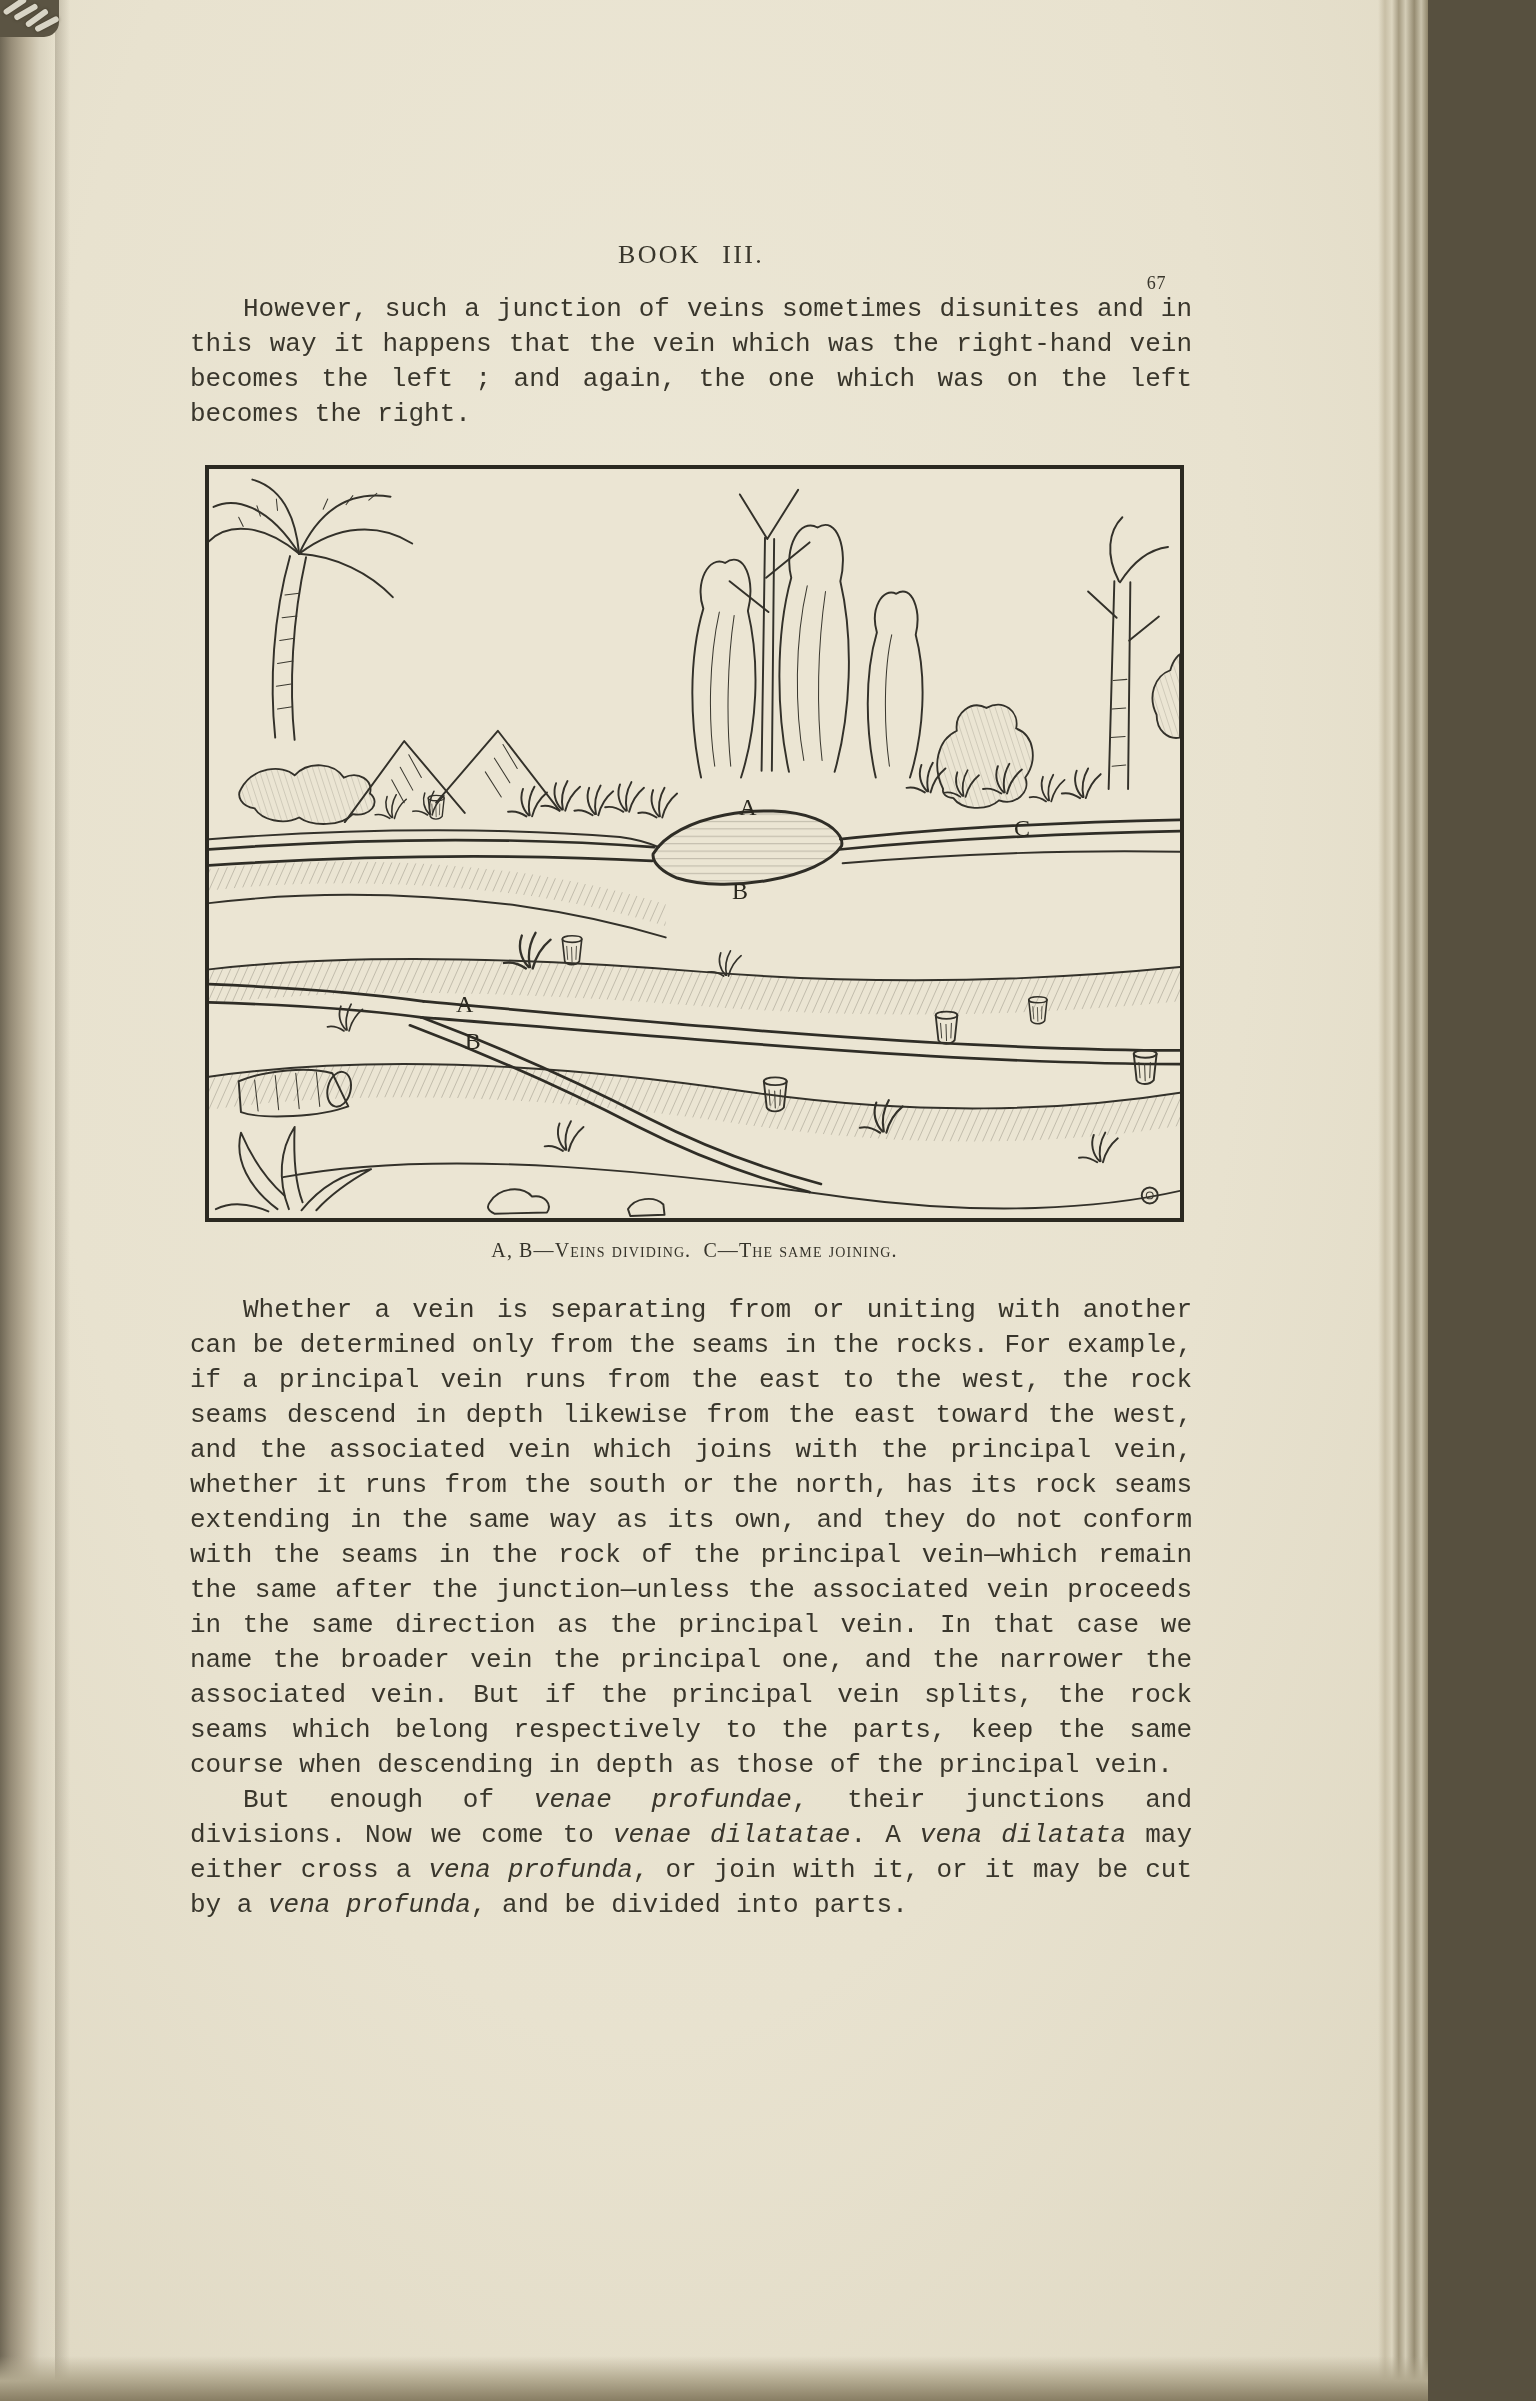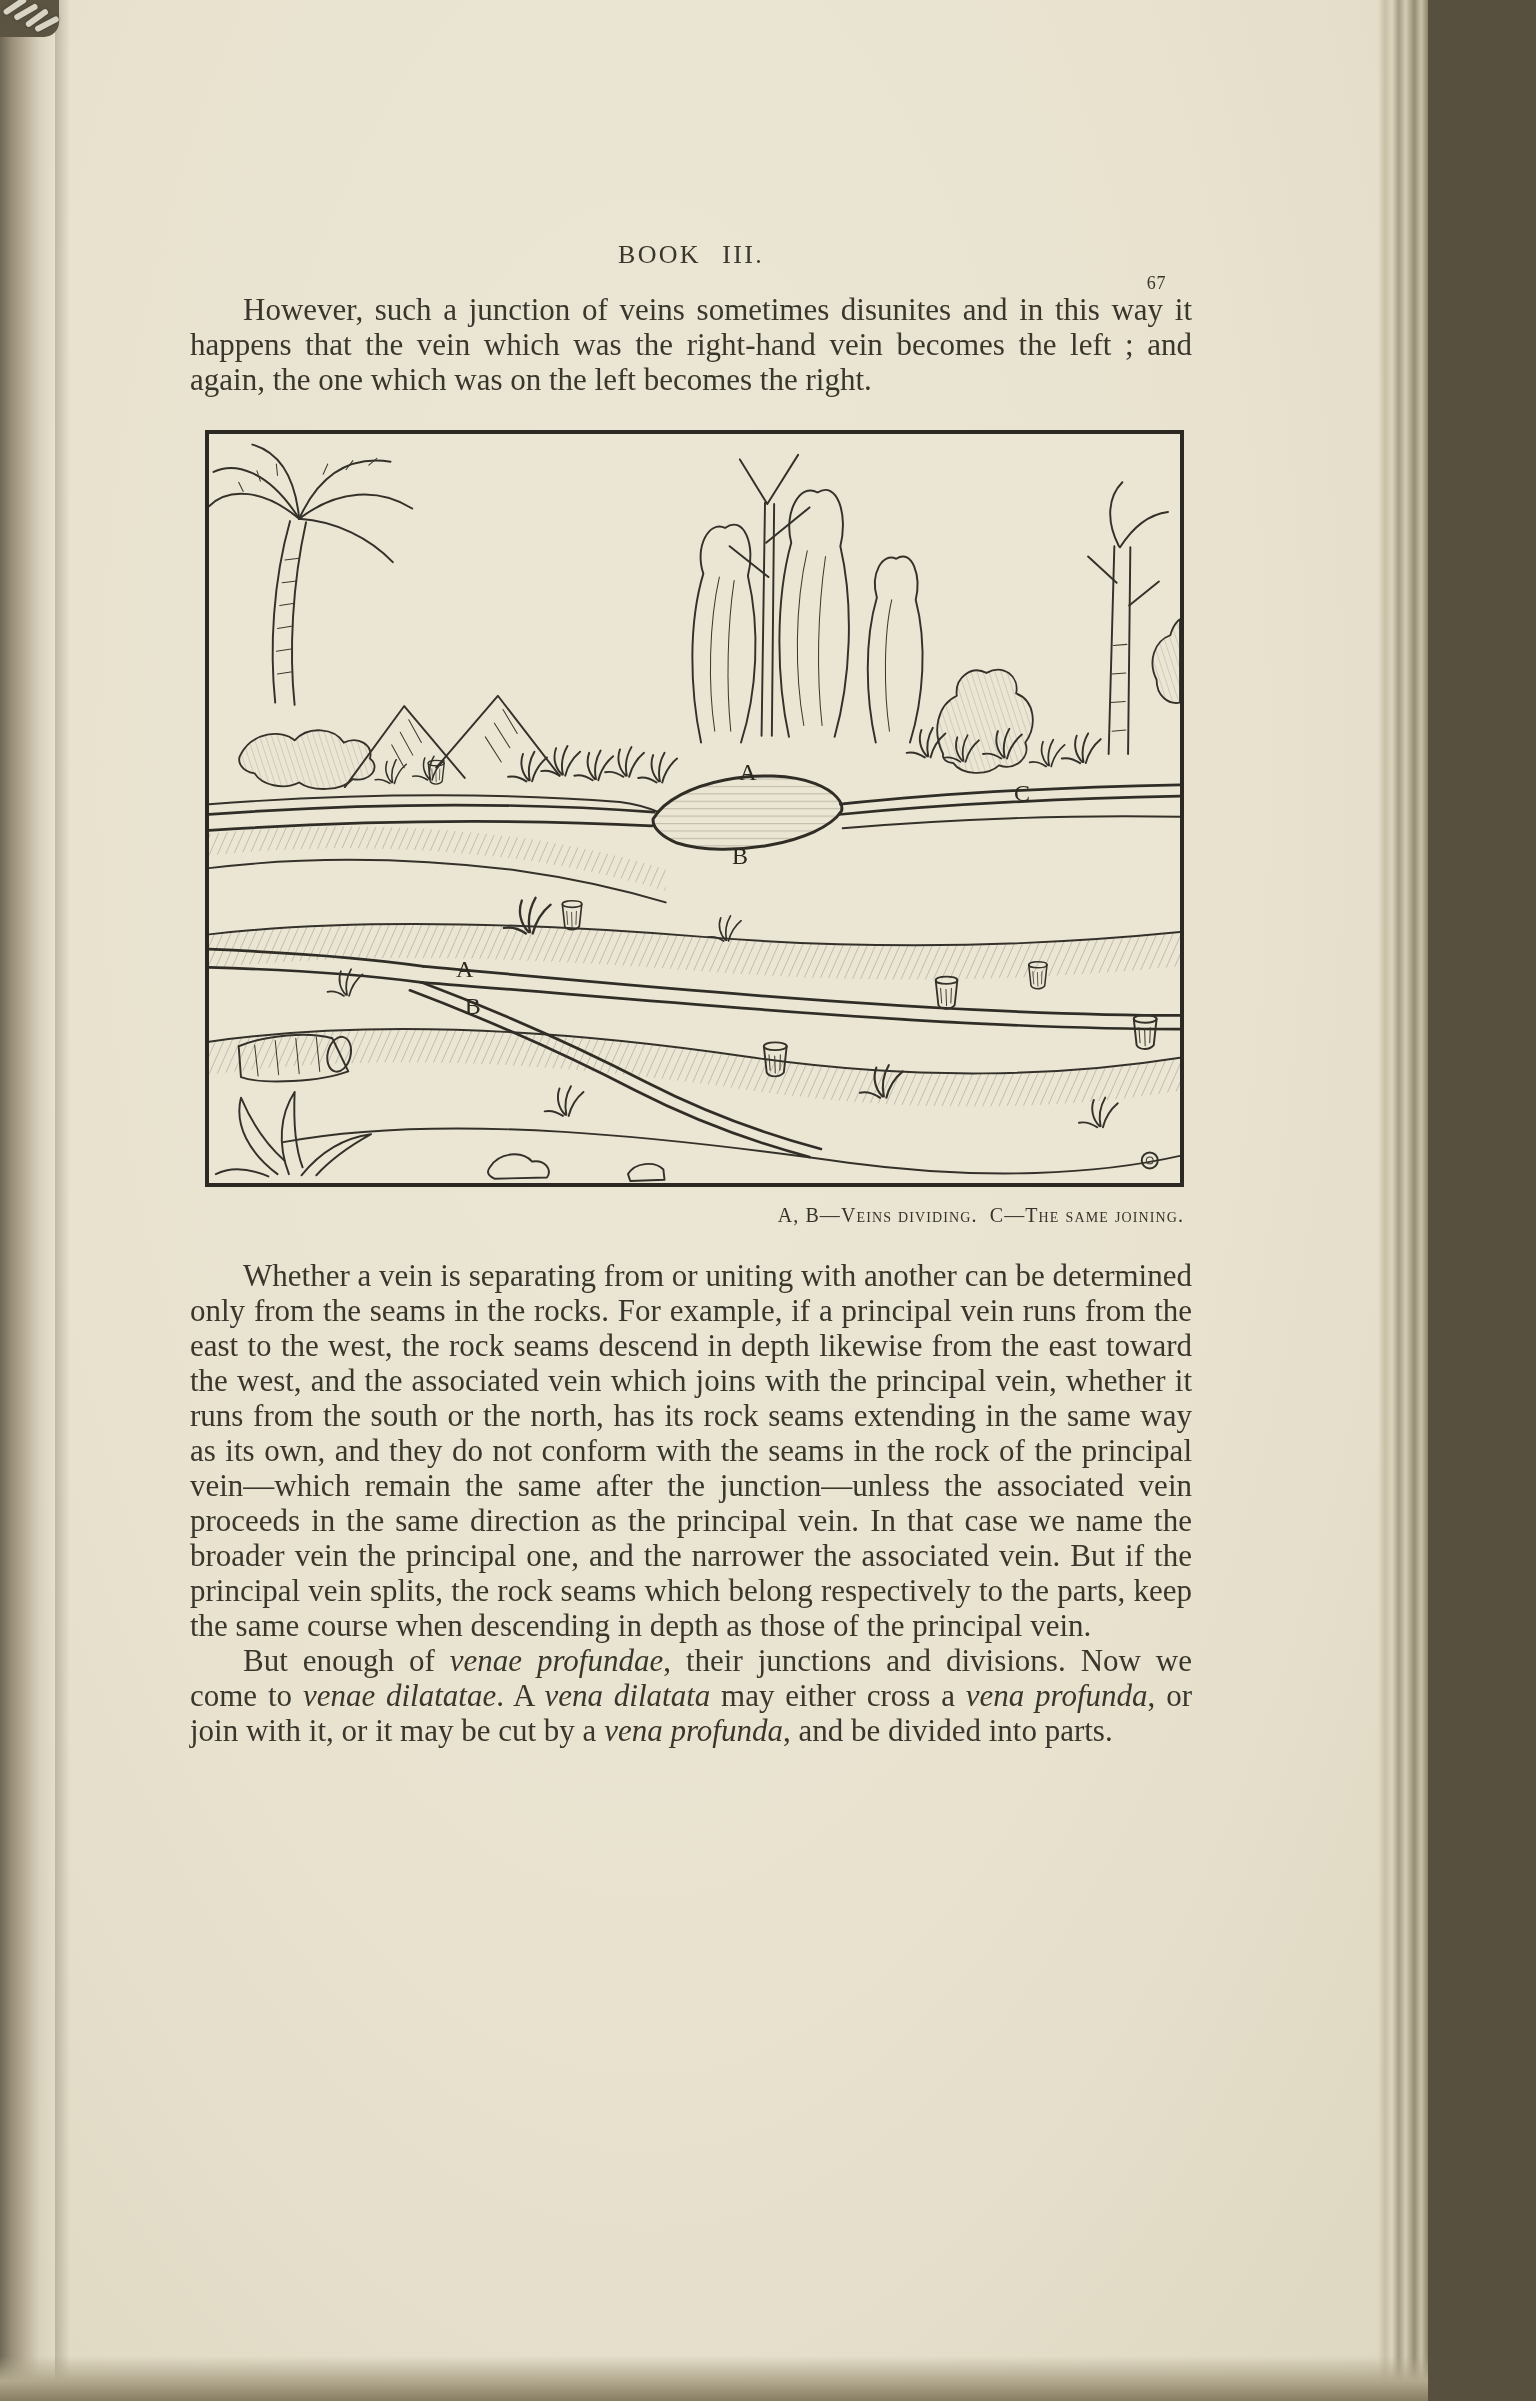--- a/index.html
+++ b/index.html
@@ -17,28 +17,28 @@
     background:linear-gradient(90deg,rgba(0,0,0,0) 0%,rgba(0,0,0,0) 42%,
       #c8bfa6 50%,#dcd5bf 58%,#a69c82 66%,#d3ccb6 74%,#968c72 84%,#c9c2ab 92%,#8e8469 100%);}
   .edge-bottom{position:absolute;left:0;bottom:0;width:100%;height:45px;
     background:linear-gradient(0deg,#877d63 0%,#b2a98f 45%,rgba(233,227,211,0) 100%);}
   .stitch-patch{position:absolute;left:0;top:0;width:59px;height:37px;background:#5b5443;border-bottom-right-radius:15px;}
   .stitch{position:absolute;background:#d8d4c5;border-radius:3.4px;box-shadow:0 0 2.9px rgba(50,42,24,.65);width:26px;height:6.3px;}
   
   .content{position:absolute;left:190px;top:240px;width:1002px;}
   .header-row{position:relative;text-align:center;font-size:26px;letter-spacing:2.3px;word-spacing:12.6px;margin:0 0 19.4px 0;height:33px;}
   .page-number{position:absolute;right:26px;top:1px;font-size:18px;letter-spacing:0.6px;word-spacing:0;margin-top:32px;}
-  .para{font-size:31px;line-height:35px;text-align:justify;margin:0;text-indent:53px;}
+  .para{font-size:26px;line-height:35px;text-align:justify;margin:0;text-indent:53px;font-family:Liberation Mono, monospace;}
   .para.after-fig{margin-top:31px;}
   .it{font-style:italic;}
   
   figure{margin:33px 0 0 15px;width:979px;padding:0;}
   .frame{border:4px solid #2b2921;background:#ebe5d3;box-sizing:border-box;width:979px;}
   .frame svg{display:block;}
-  figcaption{margin-top:17px;text-align:right;font-size:20px;font-variant:small-caps;
+  figcaption{margin-top:17px;text-align:center;font-size:20px;font-variant:small-caps;
     letter-spacing:1.1px;white-space:pre-wrap;color:#35332a;}
   
   .ln{fill:none;stroke:#33312a;stroke-width:3.4;stroke-linecap:round;stroke-linejoin:round;}
   .ln2{fill:none;stroke:#2f2d26;stroke-width:4.8;stroke-linecap:round;stroke-linejoin:round;}
   .thin{fill:none;stroke:#3b3930;stroke-width:1.8;stroke-linecap:round;}
   .hA{fill:url(#hatchA);fill-opacity:.5;stroke:none;}
   .hB{fill:url(#hatchB);fill-opacity:.38;stroke:#33312a;stroke-width:3.2;}
   .lens{fill:url(#hlines);fill-opacity:.35;stroke:#2f2d26;stroke-width:5.2;}
   .lbl{font-family:"Liberation Serif",serif;font-size:42px;fill:#2a281f;stroke:none;}
 </style>

